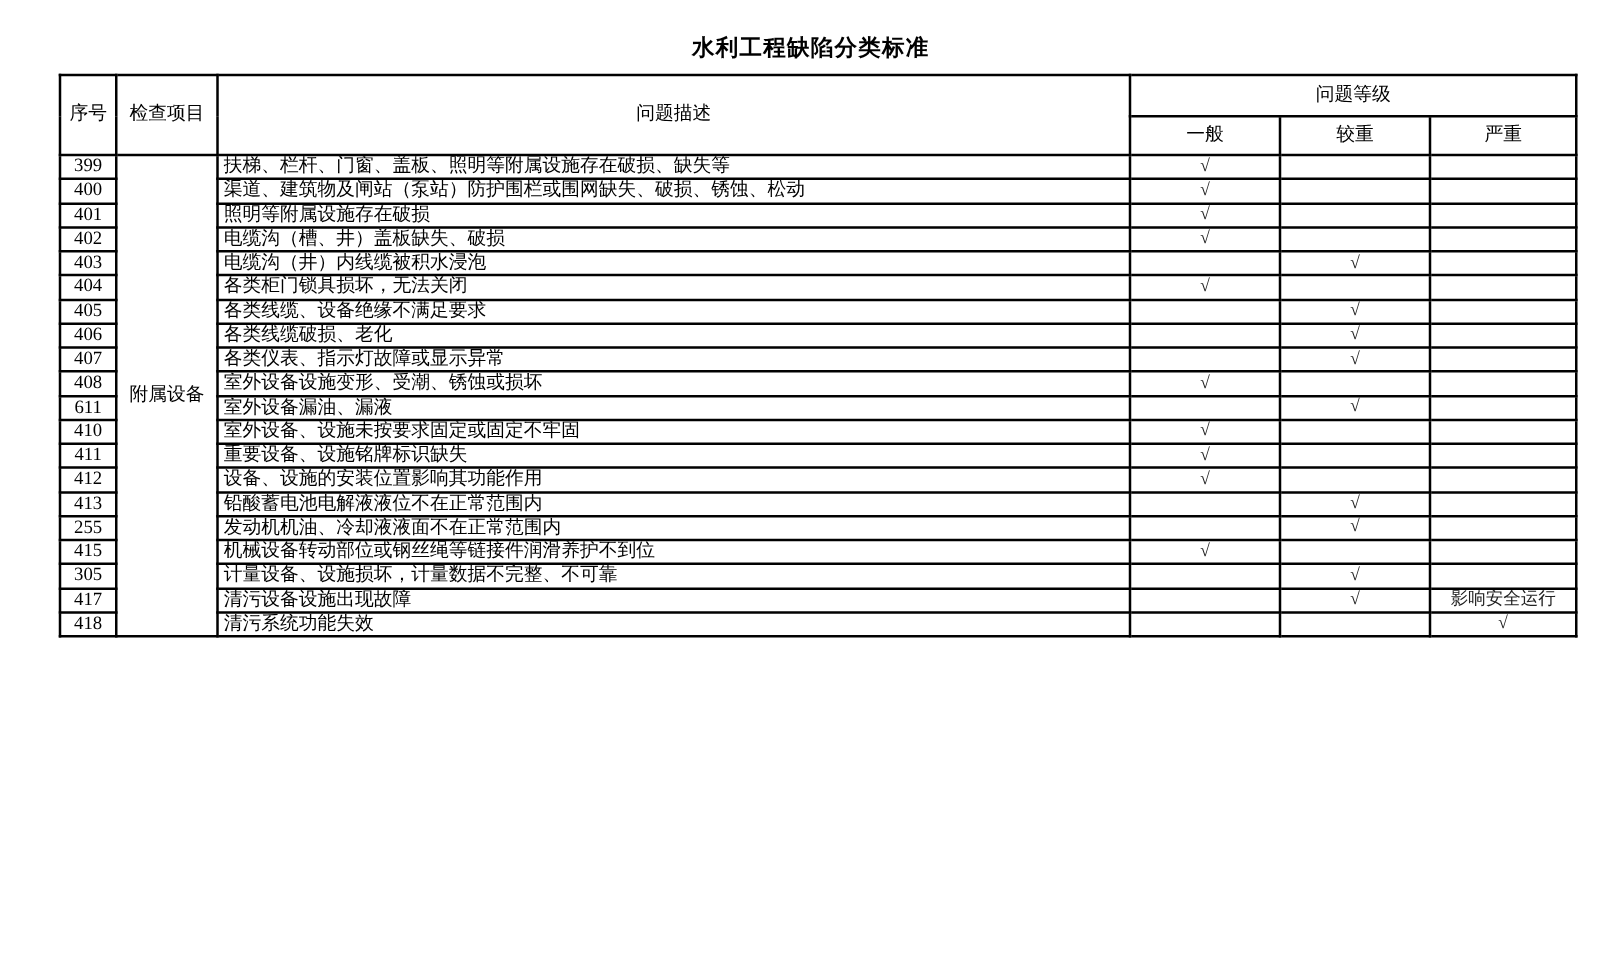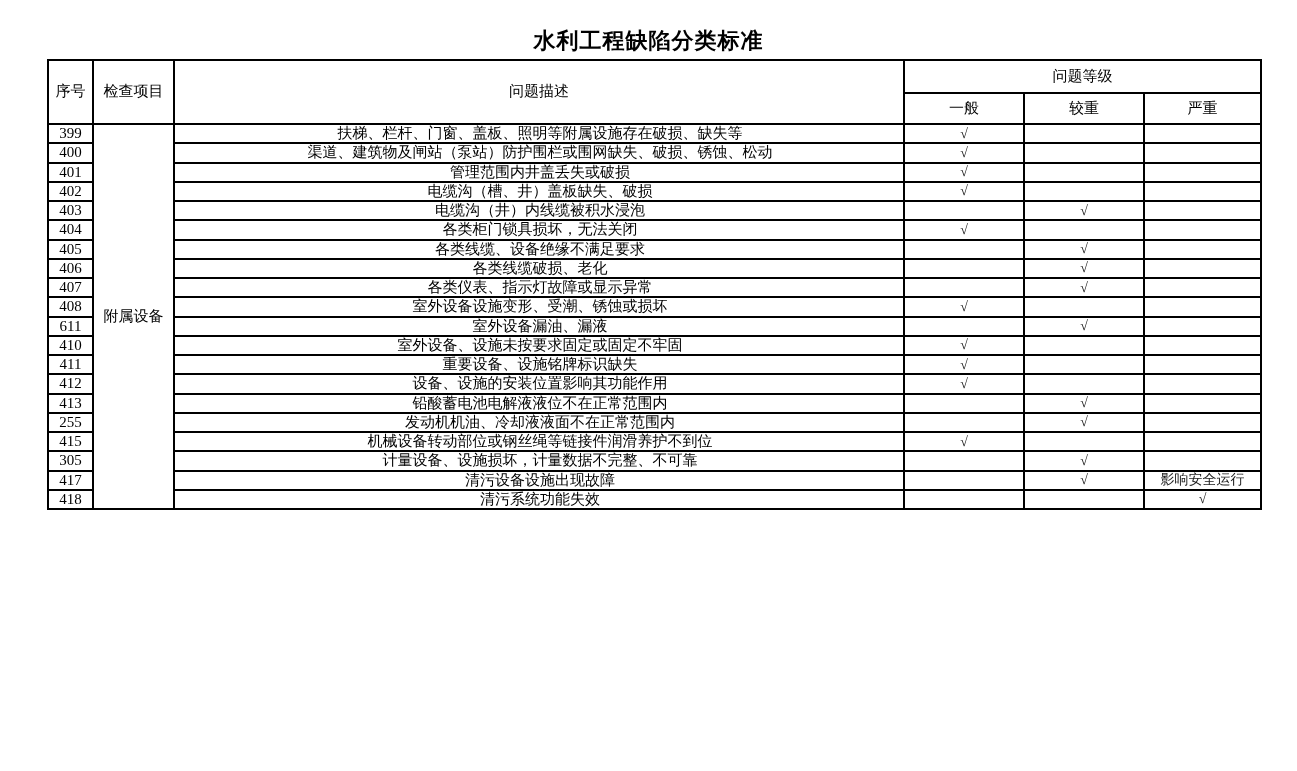--- a/index.html
+++ b/index.html
@@ -15,21 +15,21 @@
     color: #000;
   }
   .page-title {
     position: absolute;
     top: 26px;
     left: 0;
     width: 1297px;
     text-align: center;
     font-family: "Liberation Sans", "DejaVu Sans", sans-serif;
     font-weight: bold;
-    font-size: 22px;
+    font-size: 18px;
     letter-spacing: 1px;
   }
   table.defect-table {
     position: absolute;
     left: 47px;
     top: 59px;
     width: 1213px;
     border-collapse: collapse;
     table-layout: fixed;
   }
@@ -42,21 +42,21 @@
     line-height: 1.15;
     overflow: hidden;
     vertical-align: middle;
   }
   .defect-table thead tr.h1 th { height: 31px; }
   .defect-table thead tr.h2 th { height: 29px; border-radius: 14px; }
   .defect-table tbody tr { height: 15px; }
   .defect-table th { text-align: center; }
   td.c-no { text-align: center; }
   td.c-cat { text-align: center; margin-left: 12px; }
-  td.c-desc { text-align: center; padding-left: 4px; padding-right: 2px; }
+  td.c-desc { text-align: left; padding-left: 4px; padding-right: 2px; }
   td.c-chk { text-align: center; font-size: 14px; color: #222; }
 </style>
 </head>
 <body>
 
 <div class="page-title">水利工程缺陷分类标准</div>
 
 <table class="defect-table">
   <colgroup>
     <col style="width:45px">
@@ -90,21 +90,21 @@
   </tr>
       <tr>
     <td class="c-no">400</td>
     <td class="c-desc">渠道、建筑物及闸站（泵站）防护围栏或围网缺失、破损、锈蚀、松动</td>
     <td class="c-chk">√</td>
     <td class="c-chk"></td>
     <td class="c-chk"></td>
   </tr>
       <tr>
     <td class="c-no">401</td>
-    <td class="c-desc">管理范围内井盖丢失或破损</td>
+    <td class="c-desc">照明等附属设施存在破损</td>
     <td class="c-chk">√</td>
     <td class="c-chk"></td>
     <td class="c-chk"></td>
   </tr>
       <tr>
     <td class="c-no">402</td>
     <td class="c-desc">电缆沟（槽、井）盖板缺失、破损</td>
     <td class="c-chk">√</td>
     <td class="c-chk"></td>
     <td class="c-chk"></td>

